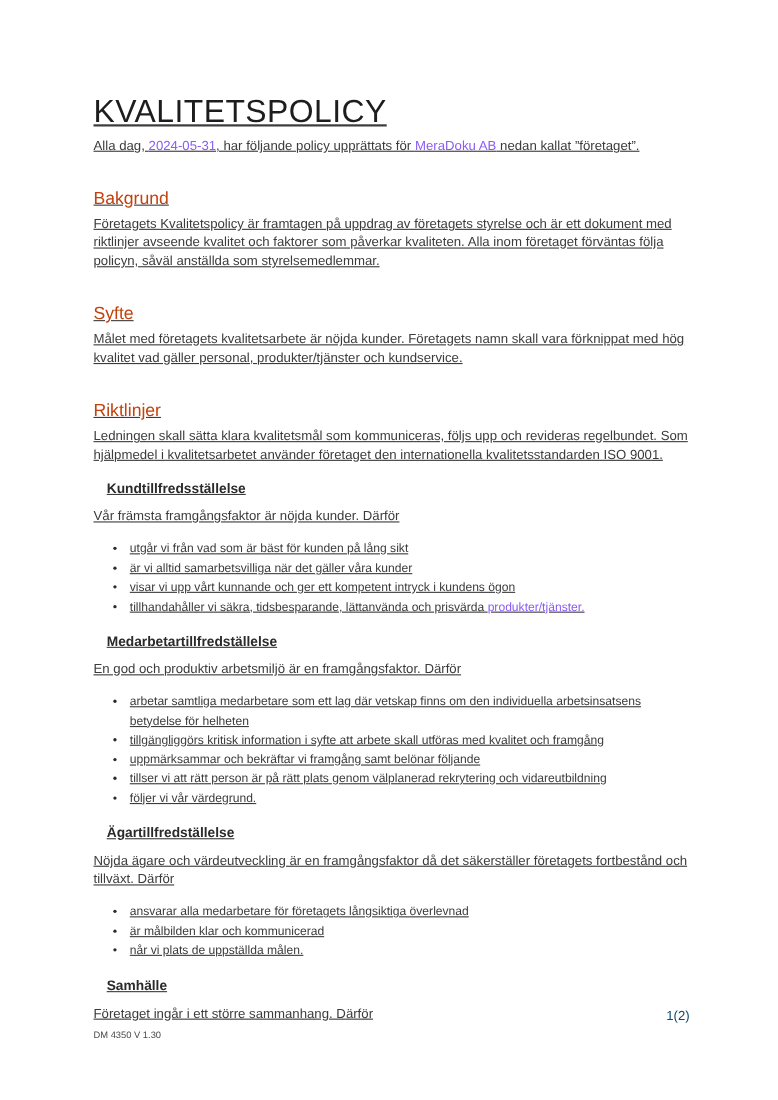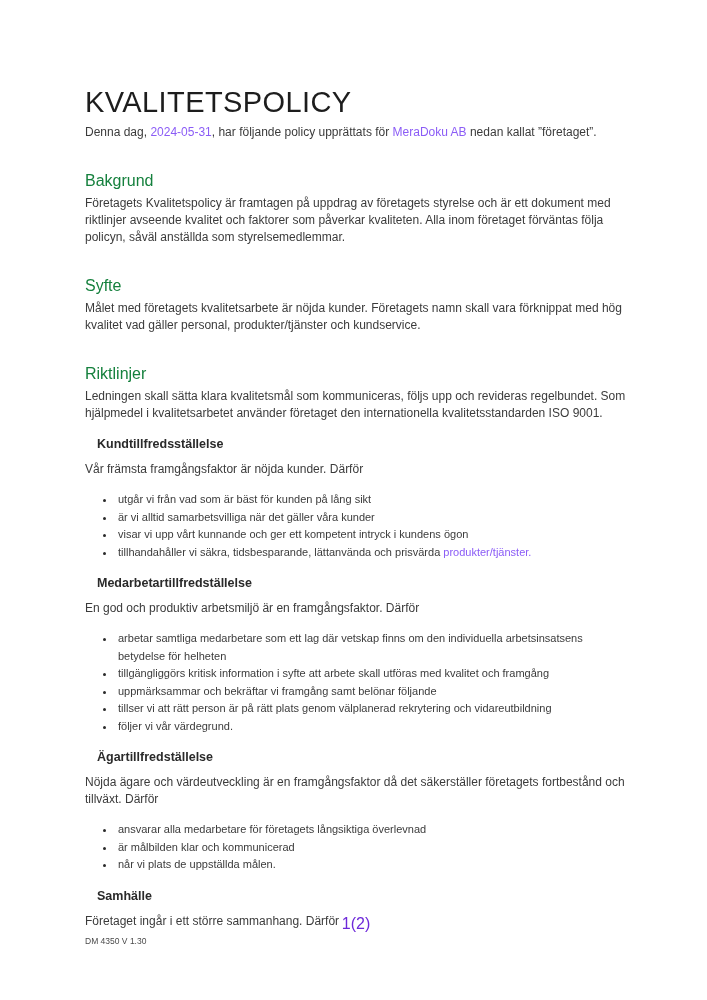--- a/index.html
+++ b/index.html
@@ -13,40 +13,41 @@
     position: relative;
     font-family: "Liberation Sans", "DejaVu Sans", sans-serif;
     color: #3b3b3b;
     -webkit-font-smoothing: antialiased;
   }
   .page {
     position: relative;
     width: 707px;
     height: 1000px;
     padding: 86px 80px 0 85px;
+    text-decoration: underline;
   }
   h1.doc-title {
     font-size: 29px;
     font-weight: 300;
     letter-spacing: 0.4px;
     color: #1d1d1d;
     line-height: 32px;
     margin: 0 0 6px 0;
   }
   p { margin: 0; }
   .body-text, .intro {
     font-size: 12px;
     line-height: 17px;
     color: #3b3b3b;
   }
   .accent { color: #8b5cf6; }
   h2.section-heading {
     font-size: 16px;
     font-weight: 400;
-    color: #15803d;
+    color: #c2410c;
     line-height: 21px;
     margin: 29px 0 4px 0;
   }
   h3.sub-heading {
     font-size: 12.5px;
     font-weight: 700;
     color: #2a2a2a;
     line-height: 16px;
     margin: 14px 0 0 12px;
   }
@@ -60,40 +61,40 @@
   }
   ul.bullet-list li { padding-left: 2px; }
   ul.bullet-list li::marker { color: #2a2a2a; }
   .footer {
     position: absolute;
     left: 85px;
     right: 80px;
     top: 916px;
   }
   .page-number {
-    text-align: center;
-    font-size: 16px;
+    text-align: right;
+    font-size: 12px;
     line-height: 15px;
-    color: #6d28d9;
+    color: #0c4a6e;
   }
   .footer-small {
     margin-top: 5px;
     font-size: 8.5px;
     line-height: 10.5px;
     color: #4a4a4a;
   }
 </style>
 </head>
 <body>
 
 <div class="page">
 
   <h1 class="doc-title">KVALITETSPOLICY</h1>
 
-  <p class="intro"><span>Denna dag, </span><span class="accent">2024-05-31</span><span>, har följande policy upprättats för </span><span class="accent">MeraDoku AB</span><span> nedan kallat ”företaget”.</span></p>
+  <p class="intro"><span>Alla dag, </span><span class="accent">2024-05-31</span><span>, har följande policy upprättats för </span><span class="accent">MeraDoku AB</span><span> nedan kallat ”företaget”.</span></p>
 
   <section>
     <h2 class="section-heading">Bakgrund</h2>
     <p class="body-text">Företagets Kvalitetspolicy är framtagen på uppdrag av företagets styrelse och är ett dokument med riktlinjer avseende kvalitet och faktorer som påverkar kvaliteten. Alla inom företaget förväntas följa policyn, såväl anställda som styrelsemedlemmar.</p>
   </section>
 
   <section>
     <h2 class="section-heading">Syfte</h2>
     <p class="body-text">Målet med företagets kvalitetsarbete är nöjda kunder. Företagets namn skall vara förknippat med hög kvalitet vad gäller personal, produkter/tjänster och kundservice.</p>
   </section>

